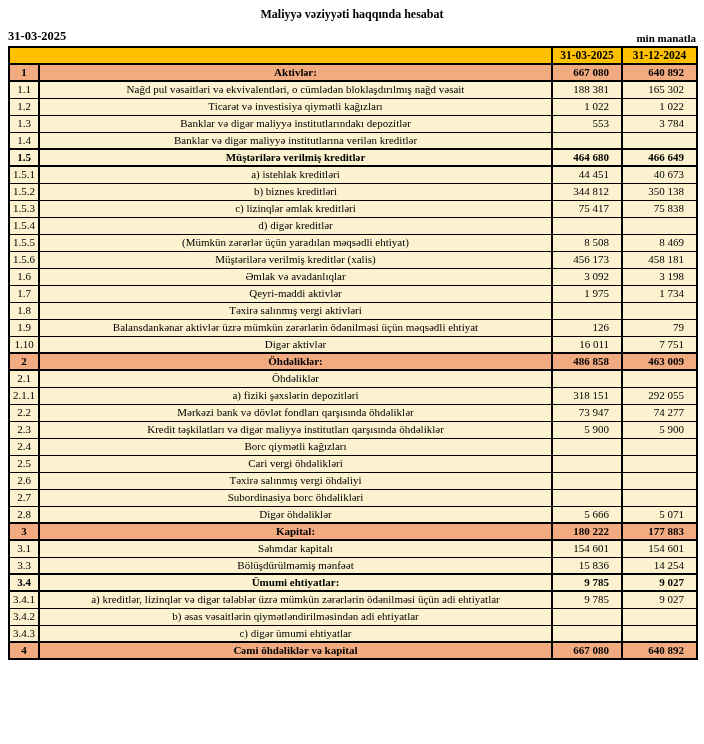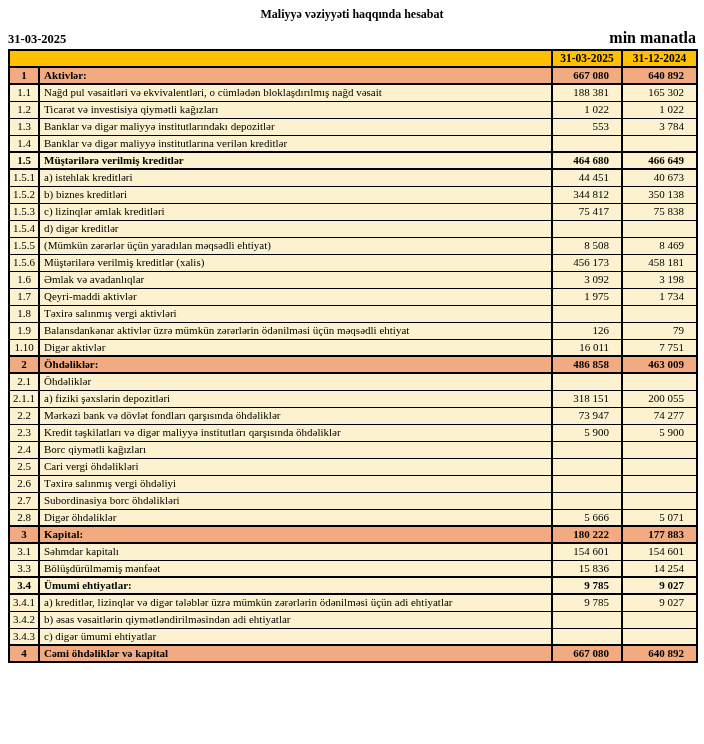--- a/index.html
+++ b/index.html
@@ -18,21 +18,21 @@
   .page{width:704px;height:744px;}
   .title{
     text-align:center;font-weight:bold;font-size:12px;
     padding-top:7px;line-height:15px;
   }
   .meta{
     display:flex;justify-content:space-between;align-items:flex-end;
     margin:7px 8px 2px 8px;font-weight:bold;
   }
   .meta .date{font-size:12.5px;}
-  .meta .unit{font-size:16px;}
+  .meta .unit{font-size:11px;}
   table{
     border-collapse:collapse;table-layout:fixed;
     width:688px;margin:0 8px;font-size:11px;
   }
   col.c-code{width:30px;}
   col.c-label{width:513px;}
   col.c-v1{width:70px;}
   col.c-v2{width:75px;}
   th,td{
     border:2px solid var(--border);
@@ -42,21 +42,21 @@
   }
   thead th{
     background:var(--gold);font-weight:bold;text-align:center;
     border-top-width:2px;border-bottom-width:2px;font-size:11.5px;
   }
   tr.normal td,tr.subtotal td{background:var(--cream);}
   tr.section td{background:var(--salmon);font-weight:bold;}
   tr.subtotal td{font-weight:bold;}
   tr.section td,tr.subtotal td{border-top-width:2px;border-bottom-width:2px;}
   td.code{text-align:center;padding:0 1px;}
-  td.label{text-align:left;padding:0 4px;margin-left:46px;}
+  td.label{text-align:center;padding:0 4px;margin-left:46px;}
   td.num{text-align:right;padding-right:12px;}
 </style>
 </head>
 <body>
 
 <div class="page">
   <div class="title">Maliyyə vəziyyəti haqqında hesabat</div>
 
   <div class="meta">
     <span class="date">31-03-2025</span>
@@ -189,21 +189,21 @@
         <tr class="normal">
           <td class="code">2.1</td>
           <td class="label">Öhdəliklər</td>
           <td class="num"></td>
           <td class="num"></td>
         </tr>
         <tr class="normal">
           <td class="code">2.1.1</td>
           <td class="label">a) fiziki şəxslərin depozitləri</td>
           <td class="num">318 151</td>
-          <td class="num">200 055</td>
+          <td class="num">292 055</td>
         </tr>
         <tr class="normal">
           <td class="code">2.2</td>
           <td class="label">Mərkəzi bank və dövlət fondları qarşısında öhdəliklər</td>
           <td class="num">73 947</td>
           <td class="num">74 277</td>
         </tr>
         <tr class="normal">
           <td class="code">2.3</td>
           <td class="label">Kredit təşkilatları və digər maliyyə institutları qarşısında öhdəliklər</td>

